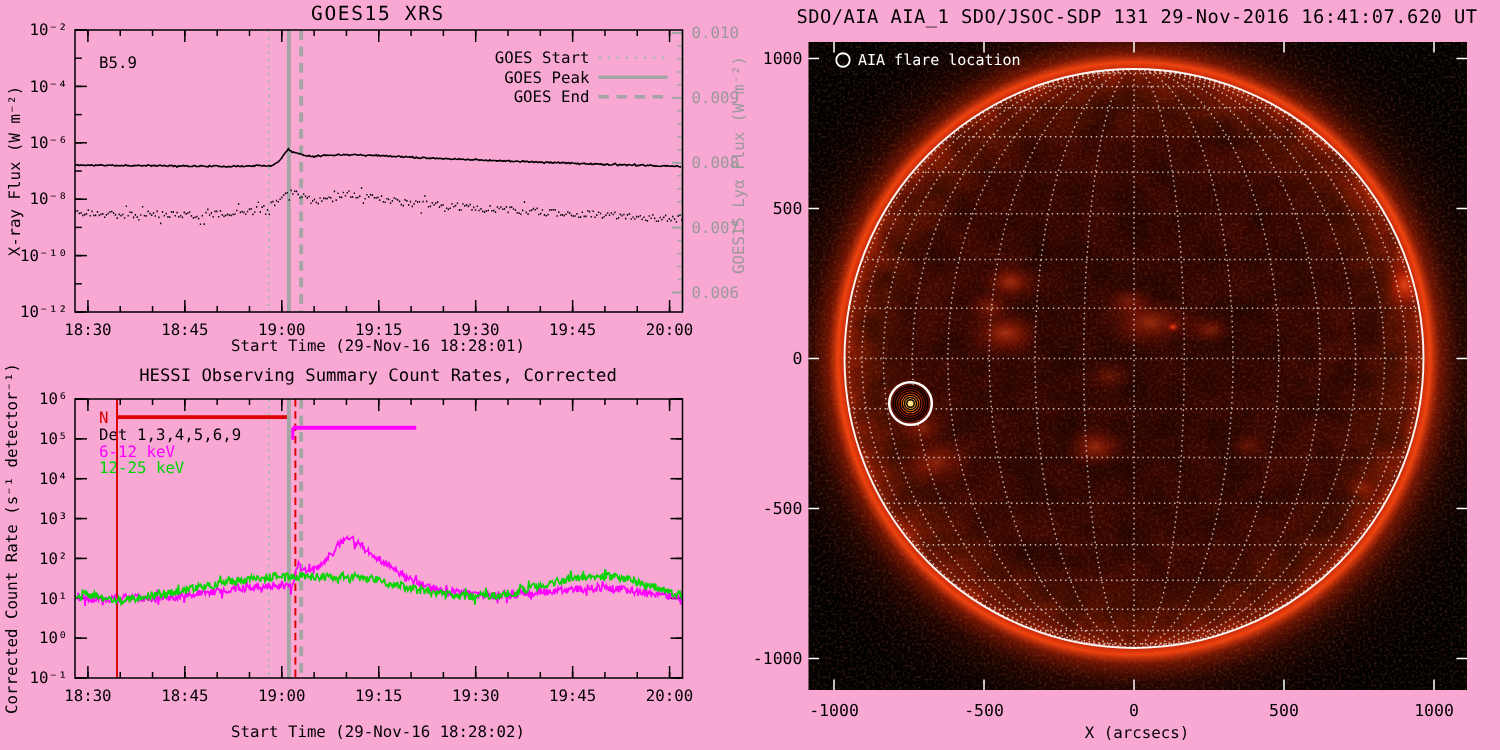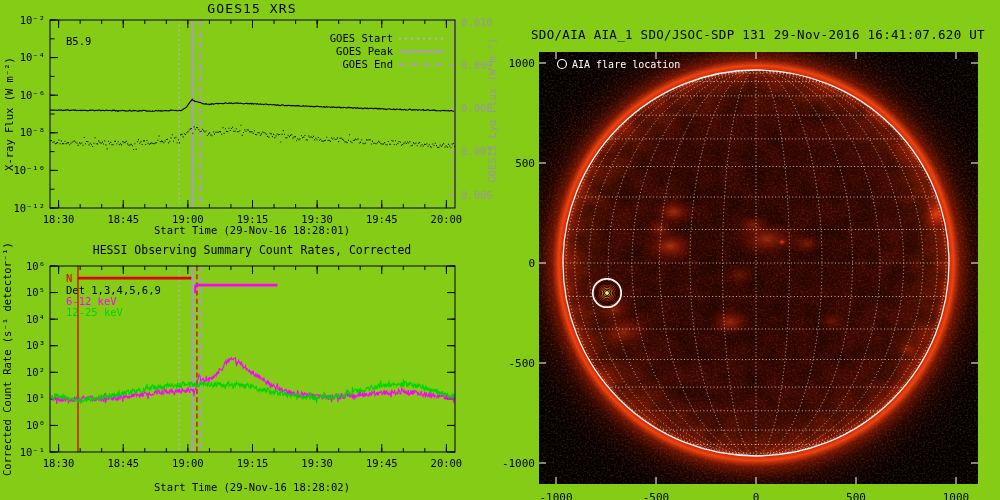--- a/index.html
+++ b/index.html
@@ -1,32 +1,32 @@
 <!DOCTYPE html>
 <html><head>
 <meta charset="utf-8">
 <style>
   html,body{margin:0;padding:0;background:#fff;}
-  #stage{position:relative;width:1000px;height:500px;background:#84cc16;overflow:hidden;
+  #stage{position:relative;width:1000px;height:500px;background:#f9a8d4;overflow:hidden;
          font-family:"DejaVu Sans Mono","Liberation Mono",monospace;}
   svg text{fill:#000;font-family:"DejaVu Sans Mono","Liberation Mono",monospace;}
   .tick{font-size:10.5px;}
   .gray{fill:#999999;}
   .ttl-goes{font-size:13px;letter-spacing:1.1px;}
   .ttl-hessi{font-size:11.5px;}
   .ttl-sun{font-size:12.5px;letter-spacing:.3px;}
   .axlbl{font-size:10.5px;}
   .leg{font-size:10.5px;}
   .ann{font-size:10.5px;}
   .suntick{font-size:11px;}
   .sunleg{font-size:10px;fill:#ffffff;}
   .ax{stroke:#000;fill:none;}
   #goes-chart{position:absolute;left:0;top:0;}
   #hessi-chart{position:absolute;left:0;top:240px;}
-  #sun-wrap{position:absolute;left:500px;top:0;width:500px;height:360px;margin-top:24px;}
+  #sun-wrap{position:absolute;left:500px;top:0;width:500px;height:360px;}
 </style>
 </head>
 <body>
 
 <div id="stage">
 
   <svg id="goes-chart" width="500" height="240">
     <text x="252" y="13" text-anchor="middle" class="ttl-goes">GOES15 XRS</text>
     <text x="66" y="45" class="ann">B5.9</text>
     <text x="13" y="114" transform="rotate(-90 13 114)" text-anchor="middle" class="axlbl">X-ray Flux (W m⁻²)</text>

